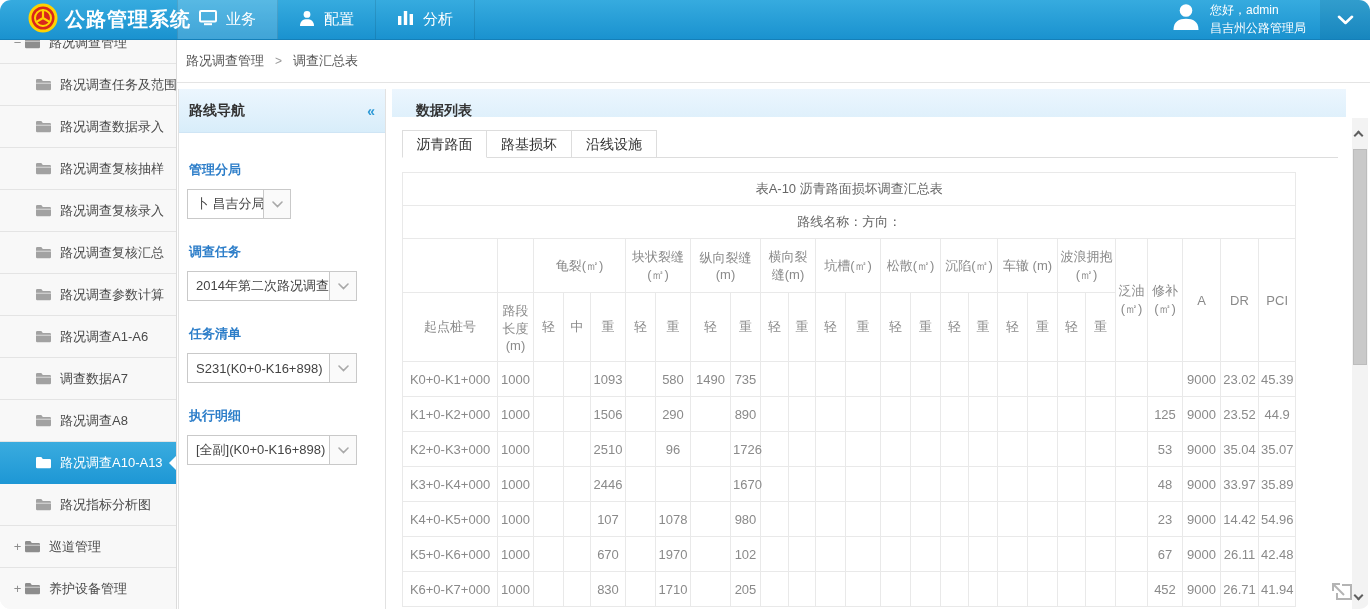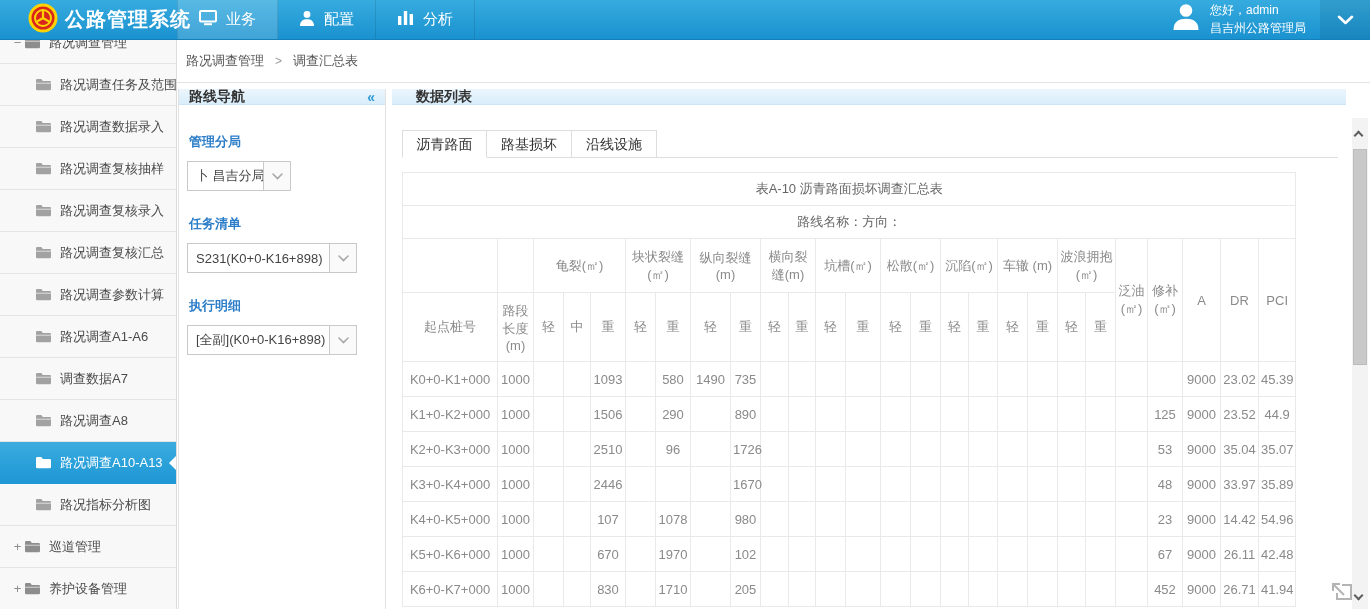--- a/index.html
+++ b/index.html
@@ -1,18 +1,18 @@
 <!DOCTYPE html>
 <html><head>
 <meta charset="utf-8">
 <style>
   * { margin:0; padding:0; box-sizing:border-box; }
   html,body { width:1370px; height:609px; overflow:hidden; background:#fff;
               font-family:"Liberation Sans","DejaVu Sans",sans-serif; }
-  .app { position:relative; width:1370px; height:609px; overflow:hidden; background:#fff; }
+  .app { position:relative; width:1370px; height:609px; overflow:hidden; background:#fff;border-radius:11px; }
 
   
   .topnav { position:absolute; top:0; left:0; right:0; height:40px;
             background:linear-gradient(180deg,#36abdf 0%,#1a92cf 100%);
             border-bottom:1px solid #147fb8; display:flex; align-items:stretch; color:#fff; z-index:20; }
   .brand { display:flex; align-items:center; width:177px; padding-left:28px; gap:7px; }
   .brand-text { font-size:20px; font-weight:bold; letter-spacing:1px; white-space:nowrap; }
   .nav-tabs { display:flex; align-items:stretch; }
   .nav-tab { display:flex; align-items:center; gap:9px; padding:0 21px; font-size:15px; cursor:pointer;
              border-right:1px solid rgba(0,0,0,0.10); }
@@ -36,21 +36,21 @@
   .menu-item.active { background:linear-gradient(180deg,#3aacdf,#1e97d5); color:#fff; border-bottom-color:#1e97d5; }
   .menu-item.active::after { content:""; position:absolute; right:0; top:50%; margin-top:-7px;
         border-top:7px solid transparent; border-bottom:7px solid transparent; border-right:7px solid #ffffff; }
 
   
   .content { position:absolute; left:177px; top:40px; right:0; bottom:0; background:#fff; }
   .breadcrumb { position:absolute; top:0; left:0; right:0; height:43px; display:flex; align-items:center;
                 padding-left:9px; font-size:13px; color:#555; border-bottom:1px solid #e4e4e4; background:#fff; }
   .crumb-sep { margin:0 11px; color:#999; font-size:12px; }
 
-  .panel-header { height:16px; display:flex; align-items:center; justify-content:space-between; padding:0 10px;
+  .panel-header { height:44px; display:flex; align-items:center; justify-content:space-between; padding:0 10px;
                   background:linear-gradient(180deg,#ecf6fe,#d8edfa); border-bottom:1px solid #cfe5f5;
                   font-size:14px; font-weight:bold; color:#333; }
   .collapse { color:#2f9ad6; font-weight:bold; font-size:14px; cursor:pointer; }
 
   .route-panel { position:absolute; left:1px; top:49px; width:208px; bottom:0; background:#fff;
                  border-left:1px solid #e2e2e2; border-right:1px solid #e2e2e2; }
   .route-body { padding:4px 8px; }
   .field-label { color:#2d7ec9; font-weight:bold; font-size:13px; margin:24px 0 10px 2px; }
   .dropdown { display:flex; height:30px; border:1px solid #c9c9c9; background:#fff; align-items:stretch; cursor:pointer; }
   .dd-value { display:flex; align-items:center; padding:0 8px; font-size:13px; color:#444; flex:1; white-space:nowrap; overflow:hidden; }
@@ -291,20 +291,31 @@
     <section class="route-panel">
       <div class="panel-header">
         <span>路线导航</span>
         <span class="collapse">«</span>
       </div>
       <div class="route-body" id="routeFields">
           <div class="field">
             <div class="field-label">管理分局</div>
             <div class="dropdown">
               <div class="dd-value">卜 昌吉分局</div>
+              <div class="dd-btn">
+                <svg width="11" height="7" viewBox="0 0 11 7">
+                  <path d="M1 1 L5.5 5.6 L10 1" fill="none" stroke="#a9a9a9" stroke-width="1.6" stroke-linecap="round"></path>
+                </svg>
+              </div>
+            </div>
+          </div>
+          <div class="field">
+            <div class="field-label">调查任务</div>
+            <div class="dropdown">
+              <div class="dd-value">2014年第二次路况调查</div>
               <div class="dd-btn">
                 <svg width="11" height="7" viewBox="0 0 11 7">
                   <path d="M1 1 L5.5 5.6 L10 1" fill="none" stroke="#a9a9a9" stroke-width="1.6" stroke-linecap="round"></path>
                 </svg>
               </div>
             </div>
           </div>
           <div class="field">
             <div class="field-label">任务清单</div>
             <div class="dropdown">

